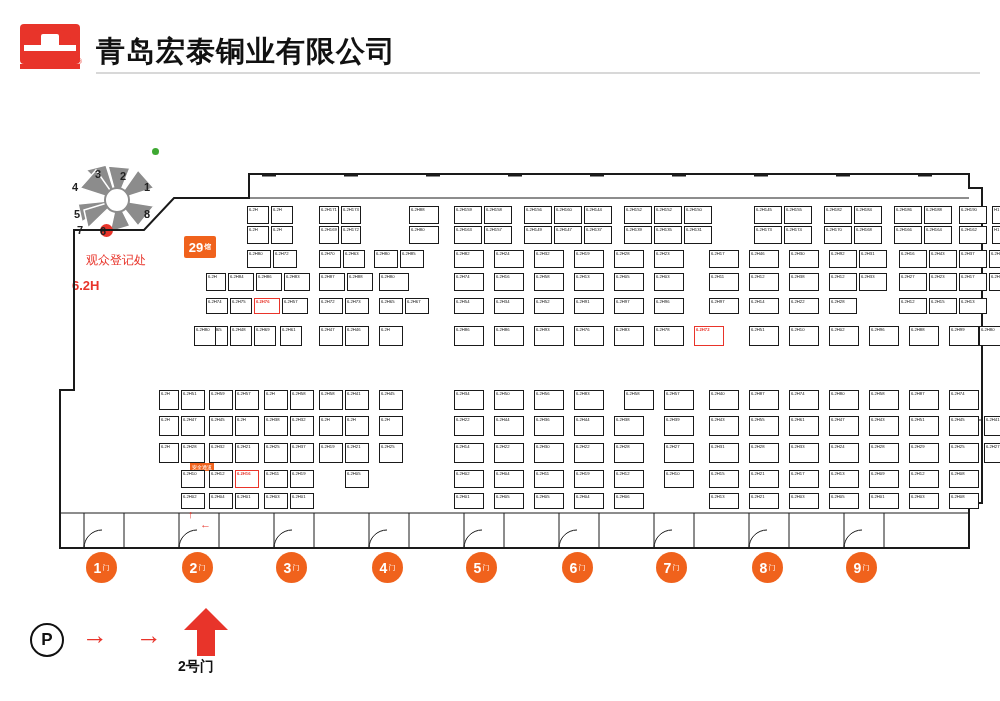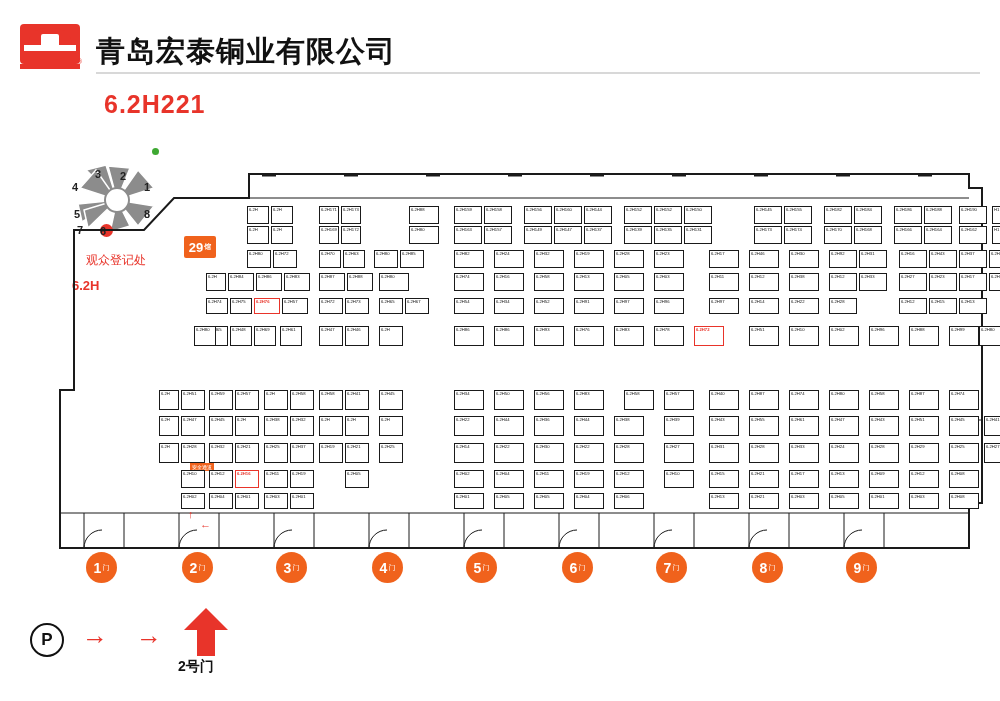--- a/index.html
+++ b/index.html
@@ -116,21 +116,20 @@
   <div class="header">
     <div class="logo">
       <div class="ring"></div>
       <div class="slot"></div>
       <div class="inner"></div>
       <div class="bar"></div>
       <div class="rmark">®</div>
     </div>
     <div class="company">青岛宏泰铜业有限公司</div>
     <div class="hr"></div>
-    <div class="booth-no">6.2H221</div>
   </div>
 
   <div class="compass">
     <svg width="118" height="100">
       <g fill="#8c8c8c" stroke="#ffffff" stroke-width="1.5">
         <polygon points="59,52 80,22 96,40"></polygon>
         <polygon points="59,52 50,18 72,20"></polygon>
         <polygon points="59,52 28,22 48,17"></polygon>
         <polygon points="59,52 22,40 38,22"></polygon>
         <polygon points="59,52 20,56 24,74"></polygon>

